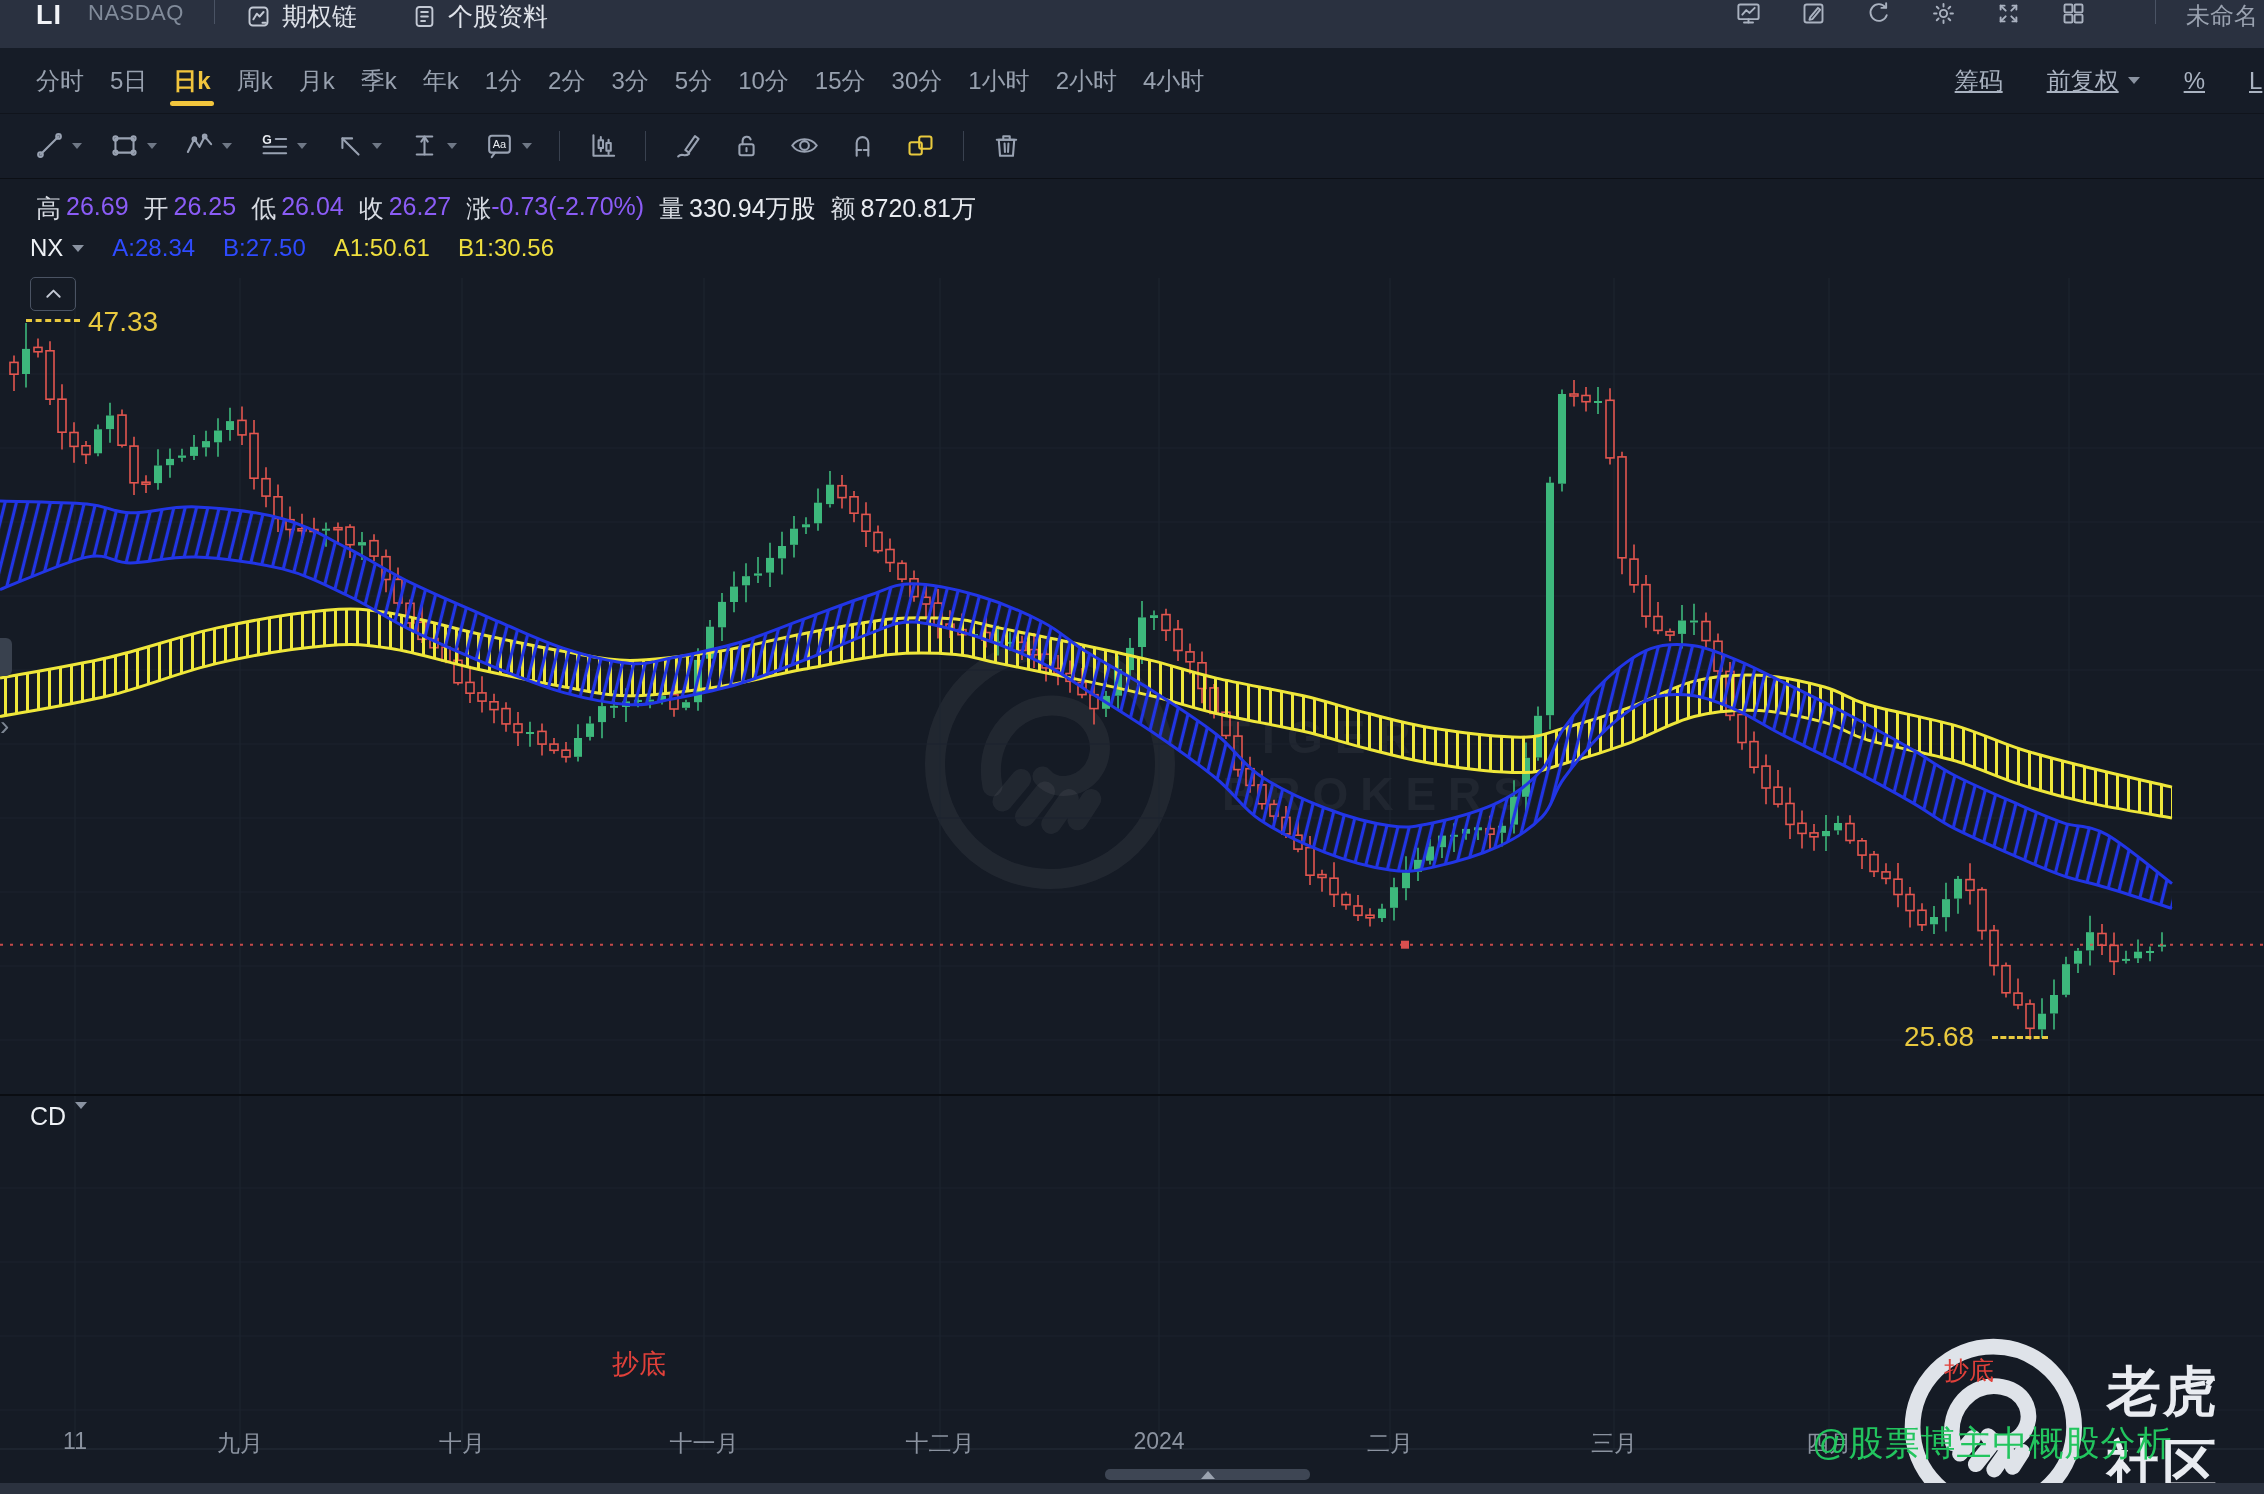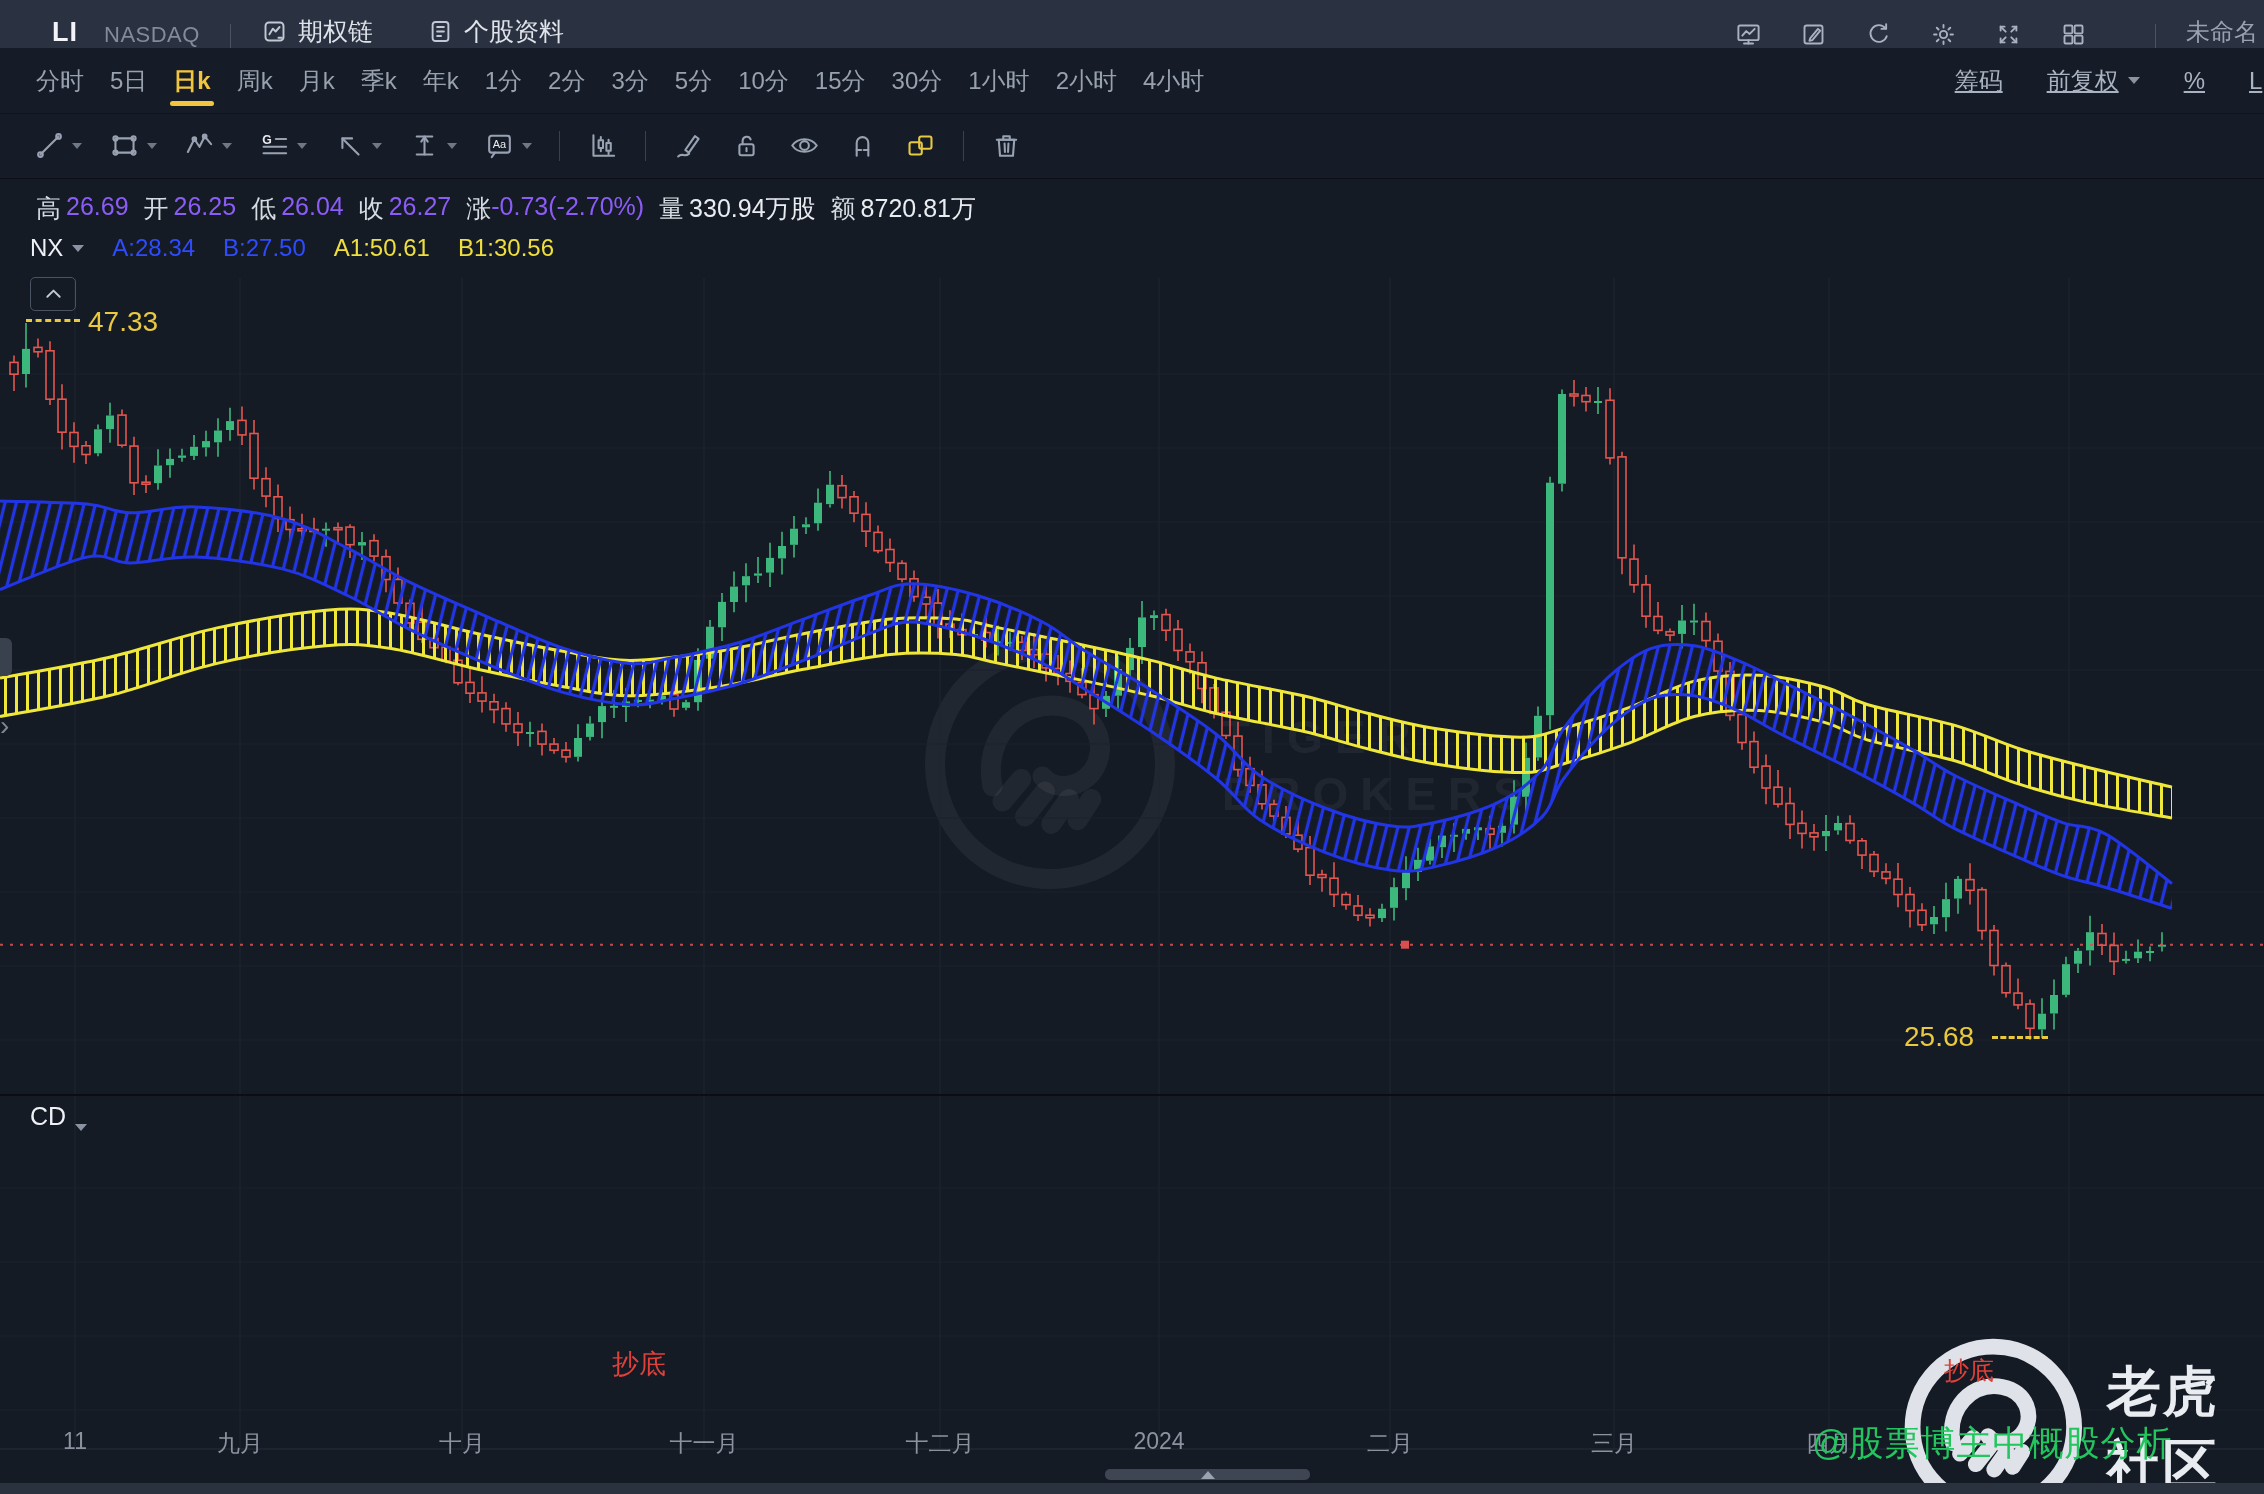--- a/index.html
+++ b/index.html
@@ -3,21 +3,21 @@
 <meta charset="utf-8">
 <style>
   html,body{margin:0;padding:0;}
   body{
     width:2264px;height:1494px;position:relative;overflow:hidden;
     background:#151b25;color:#e9ecf1;
     font-family:"Liberation Sans","DejaVu Sans",sans-serif;
   }
   
   .topbar{position:absolute;top:0;left:0;right:0;height:48px;background:#2a3140;
-    display:flex;align-items:flex-end;z-index:30;padding-left:16px;}
+    display:flex;align-items:flex-start;z-index:30;}
   .symbol{font-size:27px;font-weight:bold;color:#f2f4f8;margin-left:36px;letter-spacing:1px;}
   .exchange{font-size:22px;color:#818b9a;margin-left:26px;letter-spacing:.5px;}
   .vdiv{width:1px;height:24px;background:#4a5364;margin:0 30px;}
   .nav-item{display:flex;align-items:center;gap:10px;font-size:25px;color:#dfe3ea;margin-right:54px;cursor:pointer;}
   .nav-item svg{width:27px;height:27px;}
   .topbar-right{margin-left:auto;display:flex;align-items:center;gap:0;}
   .hbtn{margin-right:38px;display:flex;align-items:center;}
   .hbtn svg{width:27px;height:27px;}
   .workspace{font-size:24px;color:#9aa2b0;width:78px;overflow:hidden;white-space:nowrap;}
   svg.icon{fill:none;stroke:#aab2c0;stroke-width:1.7;stroke-linecap:round;stroke-linejoin:round;}
@@ -48,21 +48,21 @@
   .quote-row{position:absolute;top:192px;left:36px;font-size:25px;display:flex;z-index:5;white-space:nowrap;}
   .ql{color:#d7dbe2;margin-right:5px;}
   .qv{color:#8b5cf6;margin-right:15px;}
   .qv.w{color:#e9ecf1;text-align:right;}
   .nx-row{position:absolute;top:234px;left:30px;font-size:24px;display:flex;align-items:center;z-index:5;}
   .ind-name{color:#eef1f5;}
   .nx-vals span{margin-left:28px;}
   .collapse-box{position:absolute;top:277px;left:30px;width:44px;height:32px;border:1.5px solid #4a5363;
     border-radius:5px;display:flex;align-items:center;justify-content:center;z-index:5;cursor:pointer;}
   .collapse-box svg{width:20px;height:20px;fill:none;stroke:#8a93a1;stroke-width:2;stroke-linecap:round;stroke-linejoin:round;}
-  .cd-row{position:absolute;top:1102px;left:30px;font-size:25px;color:#eef1f5;display:flex;align-items:flex-end;z-index:5;}
+  .cd-row{position:absolute;top:1102px;left:30px;font-size:25px;color:#eef1f5;display:flex;align-items:flex-start;z-index:5;}
   
   .hi-label{position:absolute;top:306px;left:88px;color:#e9c93f;font-size:28px;z-index:4;}
   .hi-dash{position:absolute;top:319px;left:26px;width:54px;border-top:3px dashed #e9c93f;z-index:4;}
   .lo-label{position:absolute;top:1021px;left:1904px;color:#e9c93f;font-size:28px;z-index:4;}
   .lo-dash{position:absolute;top:1036px;left:1992px;width:56px;border-top:3px dashed #e9c93f;z-index:4;}
   .chaodi1{position:absolute;top:1346px;left:612px;color:#e0403a;font-size:27px;z-index:4;}
   .chaodi2{position:absolute;top:1354px;left:1944px;color:#e0403a;font-size:25px;z-index:7;}
   .axis-label{position:absolute;top:1428px;transform:translateX(-50%);font-size:23px;color:#8b93a0;z-index:3;white-space:nowrap;}
   
   .ghost{position:absolute;top:614px;left:900px;display:flex;align-items:center;z-index:1;}

